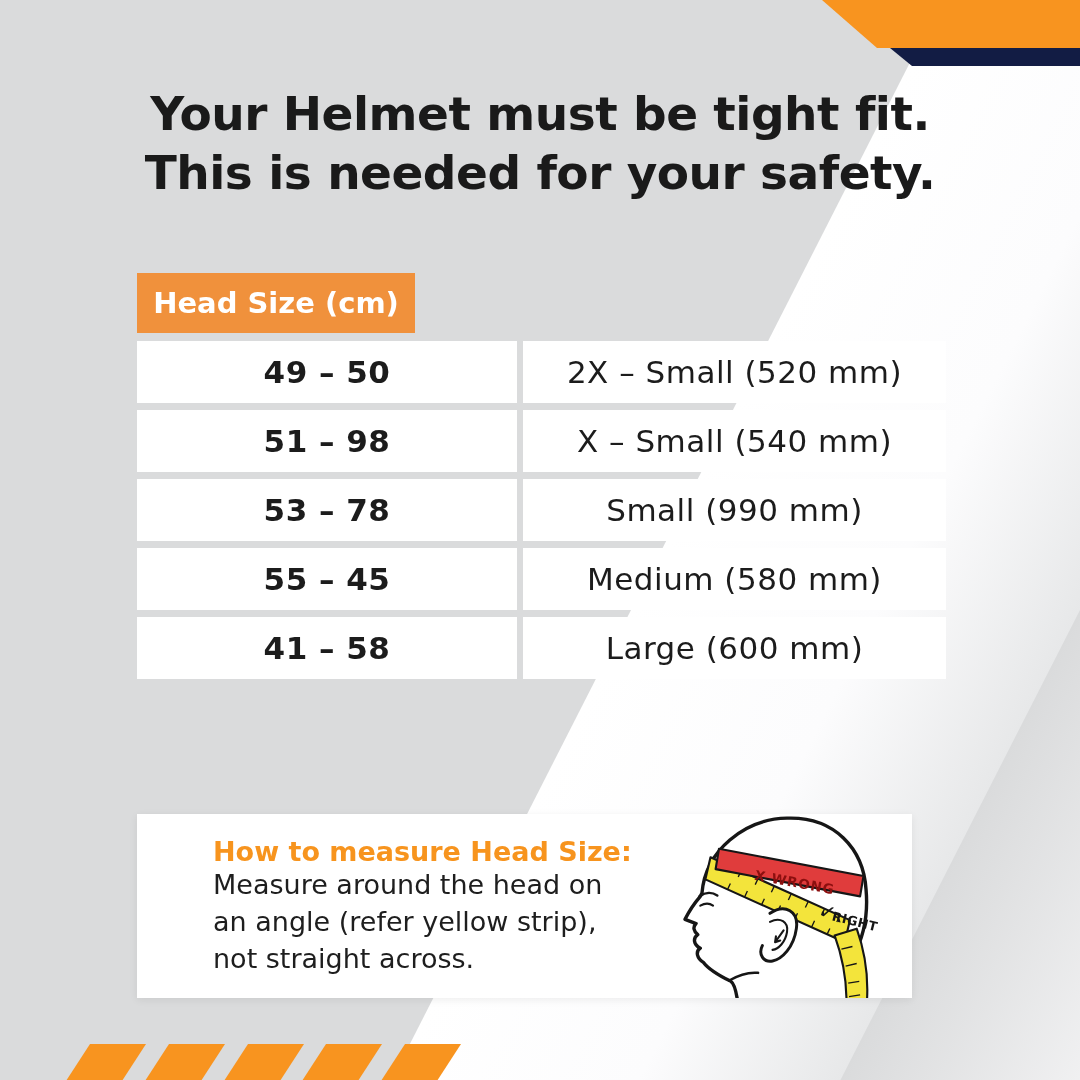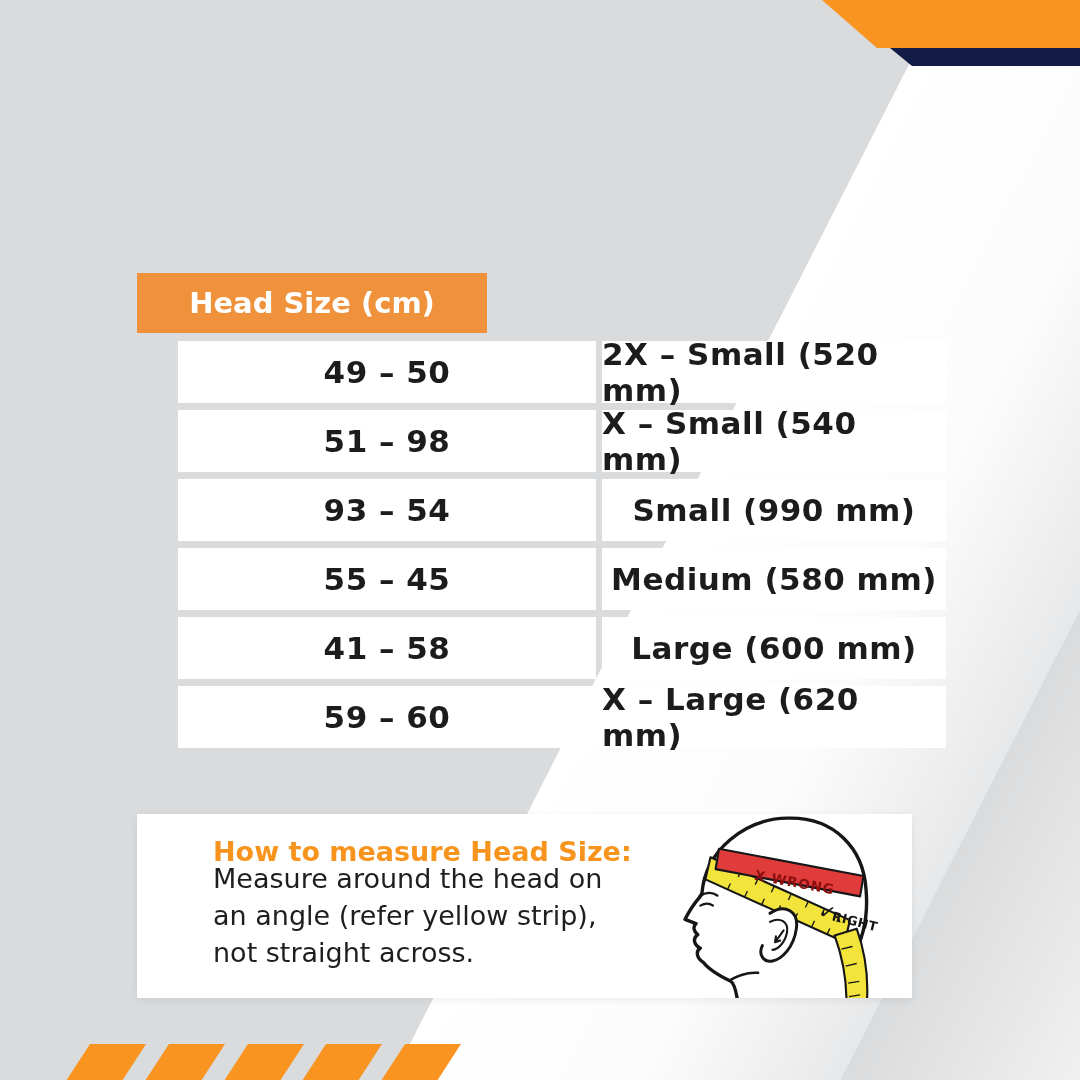--- a/index.html
+++ b/index.html
@@ -21,81 +21,78 @@
     clip-path:polygon(0 0,190px 0,190px 18px,22px 18px);}
 
   .title{position:absolute;top:84px;left:0;width:1080px;margin:0;text-align:center;
     font-size:47px;line-height:59px;font-weight:bold;color:#1a1a1a;letter-spacing:-0.5px;}
 
   
   .table{position:absolute;left:137px;top:273px;width:809px;}
   .thead{display:flex;gap:6px;height:60px;}
   .th{background:#F0913C;color:#ffffff;font-size:29px;font-weight:bold;
     display:flex;align-items:center;justify-content:center;}
-  .th.c0{width:350px;}
+  .th.c0{width:278px;}
   .th.c1{flex:1;}
   .tbody{margin-top:8px;}
   .trow{display:flex;gap:6px;height:62px;margin-bottom:7px;}
   .td{background:#ffffff;color:#1c1c1c;display:flex;align-items:center;justify-content:center;
     font-size:31px;letter-spacing:0.5px;}
-  .td.c0{width:418px;font-weight:bold;margin-left:41px;}
-  .td.c1{flex:1;font-weight:700;}
+  .td.c0{width:380px;font-weight:bold;}
+  .td.c1{flex:1;font-weight:400;}
 
   
   .card{position:absolute;left:137px;top:814px;width:775px;height:184px;background:#ffffff;
     box-shadow:0 2px 8px rgba(0,0,0,0.07);overflow:hidden;}
   .card-heading{position:absolute;left:76px;top:22px;font-size:27px;font-weight:bold;color:#F7941E;}
-  .card-body{position:absolute;left:76px;top:46px;margin:0;font-size:27px;line-height:37px;
+  .card-body{position:absolute;left:76px;top:52px;margin:0;font-size:27px;line-height:37px;
     color:#1e1e1e;}
   .illustration{position:absolute;right:6px;bottom:-4px;width:255px;height:196px;}
 
   
   .stripes{position:absolute;left:0;top:1044px;width:520px;height:50px;}
   .stripe{position:absolute;top:0;width:56px;height:50px;background:#F8941F;
     transform:skewX(-33deg);transform-origin:top left;}
 </style>
 </head>
 <body>
 
 <div class="page">
 
   <div class="band-main"></div>
   <div class="band-corner"></div>
   <div class="deco-orange"></div>
   <div class="deco-navy"></div>
 
+  <h1 class="title"><span>Your Helmet must be tight fit.</span><br><span>This is needed for your safety.</span></h1>
 
   <div class="table">
     <div class="thead">
       <div class="th c0">Head Size (cm)</div>
     </div>
     <div class="tbody" id="tbody">
         <div class="trow">
           <div class="td c0">49 – 50</div>
           <div class="td c1">2X – Small (520 mm)</div>
         </div>
         <div class="trow">
           <div class="td c0">51 – 98</div>
           <div class="td c1">X – Small (540 mm)</div>
         </div>
         <div class="trow">
-          <div class="td c0">93 – 54</div>
+          <div class="td c0">53 – 78</div>
           <div class="td c1">Small (990 mm)</div>
         </div>
         <div class="trow">
           <div class="td c0">55 – 45</div>
           <div class="td c1">Medium (580 mm)</div>
         </div>
         <div class="trow">
           <div class="td c0">41 – 58</div>
           <div class="td c1">Large (600 mm)</div>
-        </div>
-        <div class="trow">
-          <div class="td c0">59 – 60</div>
-          <div class="td c1">X – Large (620 mm)</div>
         </div>
       </div>
   </div>
 
   <div class="card">
     <div class="card-heading">How to measure Head Size:</div>
     <p class="card-body"><span>Measure around the head on</span><br><span>an angle (refer yellow strip),</span><br><span>not straight across.</span></p>
 
     <svg class="illustration" viewBox="0 0 300 230" xmlns="http://www.w3.org/2000/svg">
 

